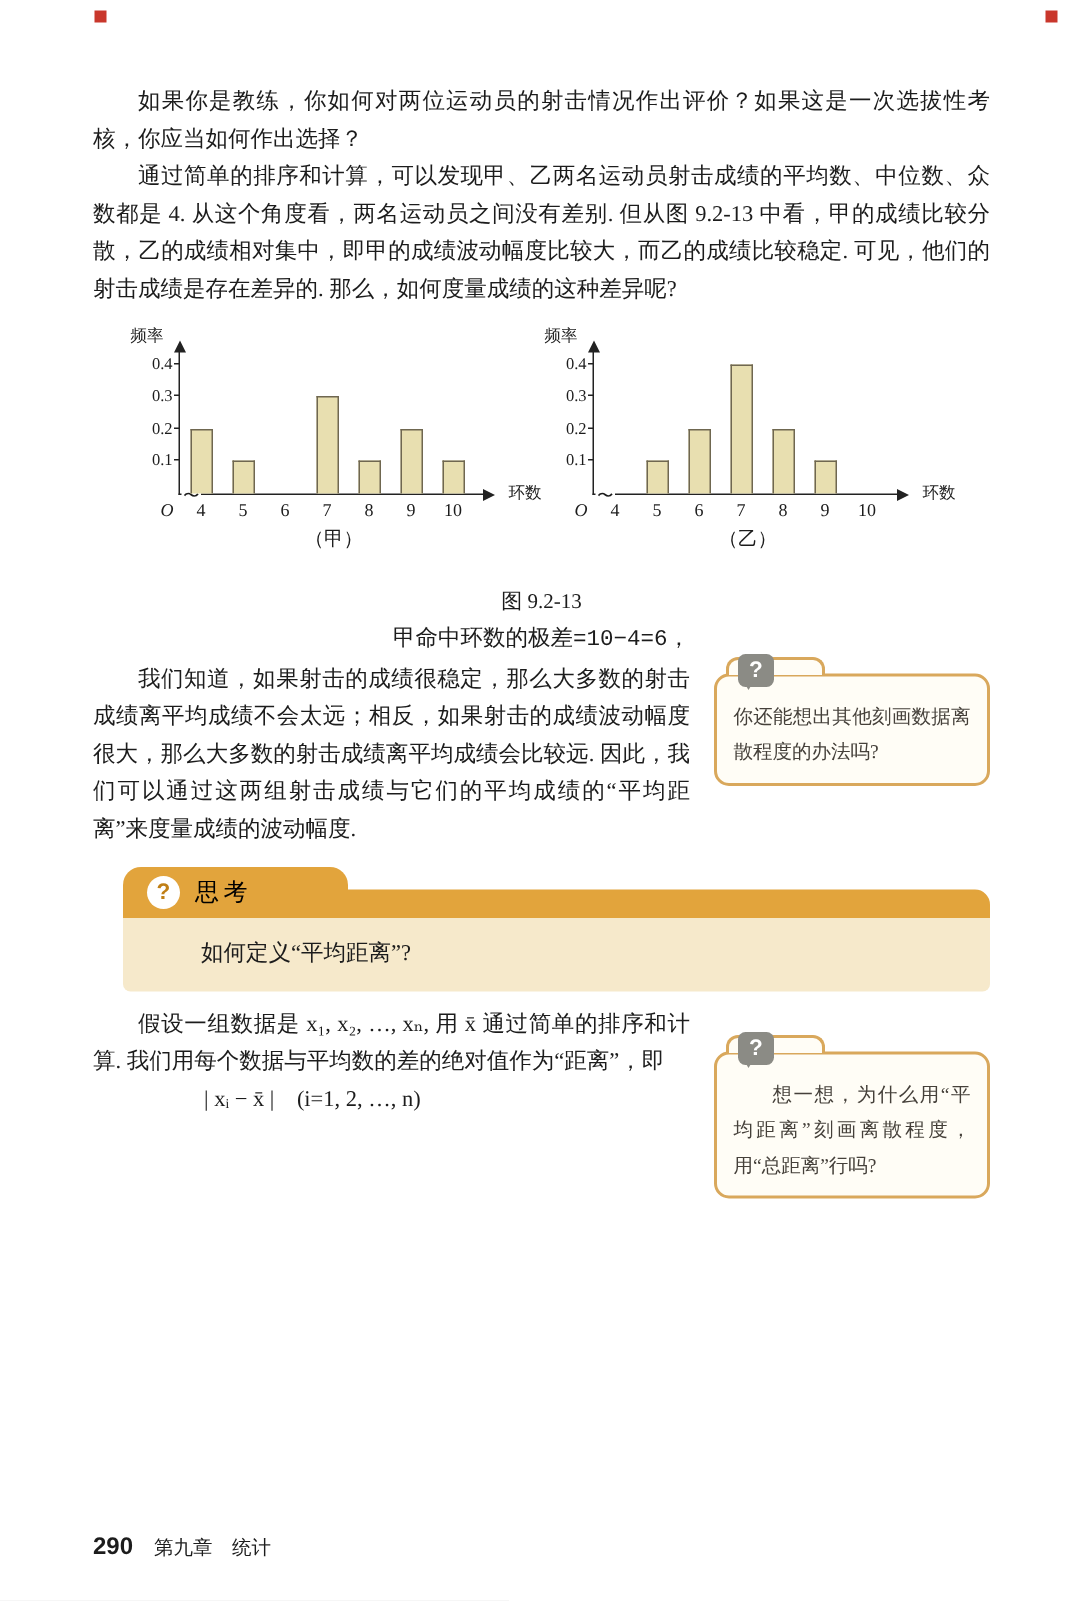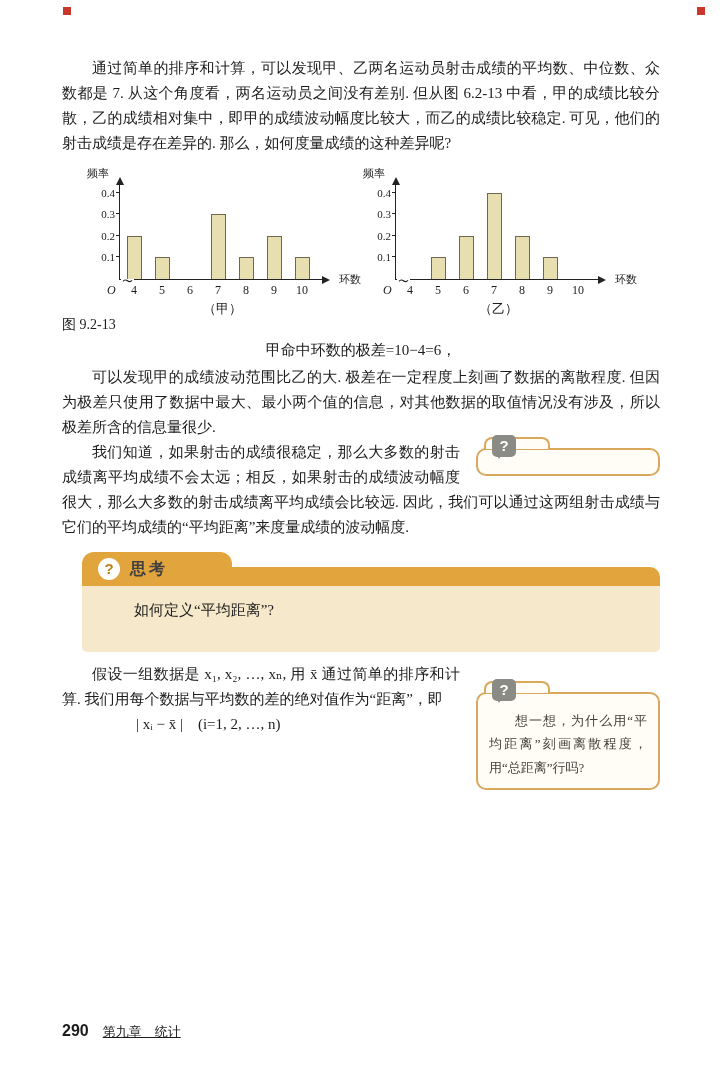--- a/index.html
+++ b/index.html
@@ -26,24 +26,24 @@
           border:4px solid transparent; border-left:8px solid #222; }
   .bar { position:absolute; bottom:0; width:15px; background:var(--bar-fill,#e8dfb0);
          border:1px solid var(--bar-border,#6f6750); border-bottom:none; }
   .ytick { position:absolute; left:-31px; width:26px; text-align:right; font-size:11px; line-height:14px; }
   .ytickmark { position:absolute; left:-4px; width:4px; border-top:1px solid #222; }
   .xtick { position:absolute; bottom:-18px; width:20px; text-align:center; font-size:12px; line-height:14px; }
   .origin { position:absolute; left:-13px; bottom:-18px; font-size:12px; font-style:italic; line-height:14px; }
   .axbreak { position:absolute; left:1px; bottom:-8px; font-size:11px; line-height:11px; background:#fff; padding:0 1px; }
   .xlab { position:absolute; right:-36px; bottom:-7px; font-size:11px; line-height:14px;text-align:center; }
   .subtitle { position:absolute; left:0; right:0; bottom:-37px; text-align:center; font-size:13px; line-height:14px; }
-  .caption { font-size:14px; }
-
-  
-  .formulas { text-align:center; font-size:15px; line-height:25px; margin:2px 0; }
+  .caption { text-align:center; font-size:14px; margin-top:26px; }
+
+  
+  .formulas { text-align:center; font-size:15px; line-height:25px; margin:2px 0;font-family:Liberation Mono, monospace; }
 
   
   .sidebox { float:right; position:relative; width:184px; background:#fffdf6;
              border:2px solid var(--note-border,#d9a85c); border-radius:10px;
              padding:15px 11px 9px; font-size:13px; line-height:1.8; color:#45403a;
              text-align:justify; }
   .sb1 { margin:8px 0 8px 16px; }
   .sb2 { margin:30px 0 8px 16px; }
   .sb2 .sbtext { text-indent:2em; }
   .notetab { position:absolute; top:-13px; left:6px; width:66px; height:12px; background:#fffdf6;
@@ -58,40 +58,41 @@
   .think { clear:both; margin:12px 0 10px 20px; }
   .think-header { position:relative; height:34px; }
   .think-band { position:absolute; left:130px; right:0; top:15px; height:19px;
                 background:var(--accent,#e2a43c); border-radius:0 10px 0 0; }
   .think-tab { position:absolute; left:0; top:0; width:150px; height:34px;
                background:var(--accent,#e2a43c); border-radius:12px 12px 0 0;
                display:flex; align-items:center; gap:10px; padding-left:16px; }
   .think-qicon { width:22px; height:22px; border-radius:50%; background:#fff;
                  color:var(--accent-dark,#c07f16); font-family:"Liberation Sans",sans-serif;
                  font-weight:bold; font-size:15px; line-height:22px; text-align:center; }
-  .think-label { font-size:16px; font-weight:bold; letter-spacing:3px; color:#404040; }
-  .think-body { background:var(--think-body,#f6e9cb); border-radius:0 0 5px 5px; padding:12px 22px 29px; }
+  .think-label { font-size:16px; font-weight:normal; letter-spacing:3px; color:#000000; }
+  .think-body { background:var(--think-body,#f6e9cb); border-radius:0 0 5px 5px; padding:12px 22px 12px; }
   .think-body p { font-size:15px; }
 
   .mathline { font-size:15px; line-height:25px; margin-left:74px; }
 
   .footer { position:absolute; left:62px; bottom:26px; display:flex; align-items:baseline; }
   .pagenum { font-family:"Liberation Sans",sans-serif; font-weight:bold; font-size:16px; margin-right:14px; }
-  .chapter { font-size:13px;text-decoration:underline; }
+  .chapter { font-size:13px; }
 </style>
 </head>
 <body>
 
 <div class="page">
   <div class="mark mark-l"></div>
   <div class="mark mark-r"></div>
 
   <div class="content">
 
-    <p>通过简单的排序和计算，可以发现甲、乙两名运动员射击成绩的平均数、中位数、众数都是 7. 从这个角度看，两名运动员之间没有差别. 但从图 6.2-13 中看，甲的成绩比较分散，乙的成绩相对集中，即甲的成绩波动幅度比较大，而乙的成绩比较稳定. 可见，他们的射击成绩是存在差异的. 那么，如何度量成绩的这种差异呢?</p>
+    <p>如果你是教练，你如何对两位运动员的射击情况作出评价？如果这是一次选拔性考核，你应当如何作出选择？</p>
+    <p>通过简单的排序和计算，可以发现甲、乙两名运动员射击成绩的平均数、中位数、众数都是 4. 从这个角度看，两名运动员之间没有差别. 但从图 9.2-13 中看，甲的成绩比较分散，乙的成绩相对集中，即甲的成绩波动幅度比较大，而乙的成绩比较稳定. 可见，他们的射击成绩是存在差异的. 那么，如何度量成绩的这种差异呢?</p>
 
     <div class="figure">
       <div class="figure-row">
 
         <div class="chart">
           <div class="ylab">频率</div>
           <div class="plot">
             <span class="axbreak">〜</span>
             <div class="origin">O</div>
             <div class="xlab">环数</div>
@@ -152,25 +153,25 @@
 
       </div>
       <div class="caption">图 9.2-13</div>
     </div>
 
 
     <div class="formulas">
       <div>甲命中环数的极差=10−4=6，</div>
     </div>
 
-    <p>可以发现甲的成绩波动范围比乙的大. 极差在一定程度上刻画了数据的离散程度. 但因为极差只使用了数据中最大、最小两个值的信息，对其他数据的取值情况没有涉及，所以极差所含的信息量很少.</p>
 
     <div class="sidebox sb1">
       <div class="notetab"></div>
       <div class="badge">?</div>
+      <div class="sbtext">你还能想出其他刻画数据离散程度的办法吗?</div>
     </div>
 
     <p>我们知道，如果射击的成绩很稳定，那么大多数的射击成绩离平均成绩不会太远；相反，如果射击的成绩波动幅度很大，那么大多数的射击成绩离平均成绩会比较远. 因此，我们可以通过这两组射击成绩与它们的平均成绩的“平均距离”来度量成绩的波动幅度.</p>
 
     <div class="think">
       <div class="think-header">
         <div class="think-band"></div>
         <div class="think-tab">
           <span class="think-qicon">?</span>
           <span class="think-label">思考</span>

